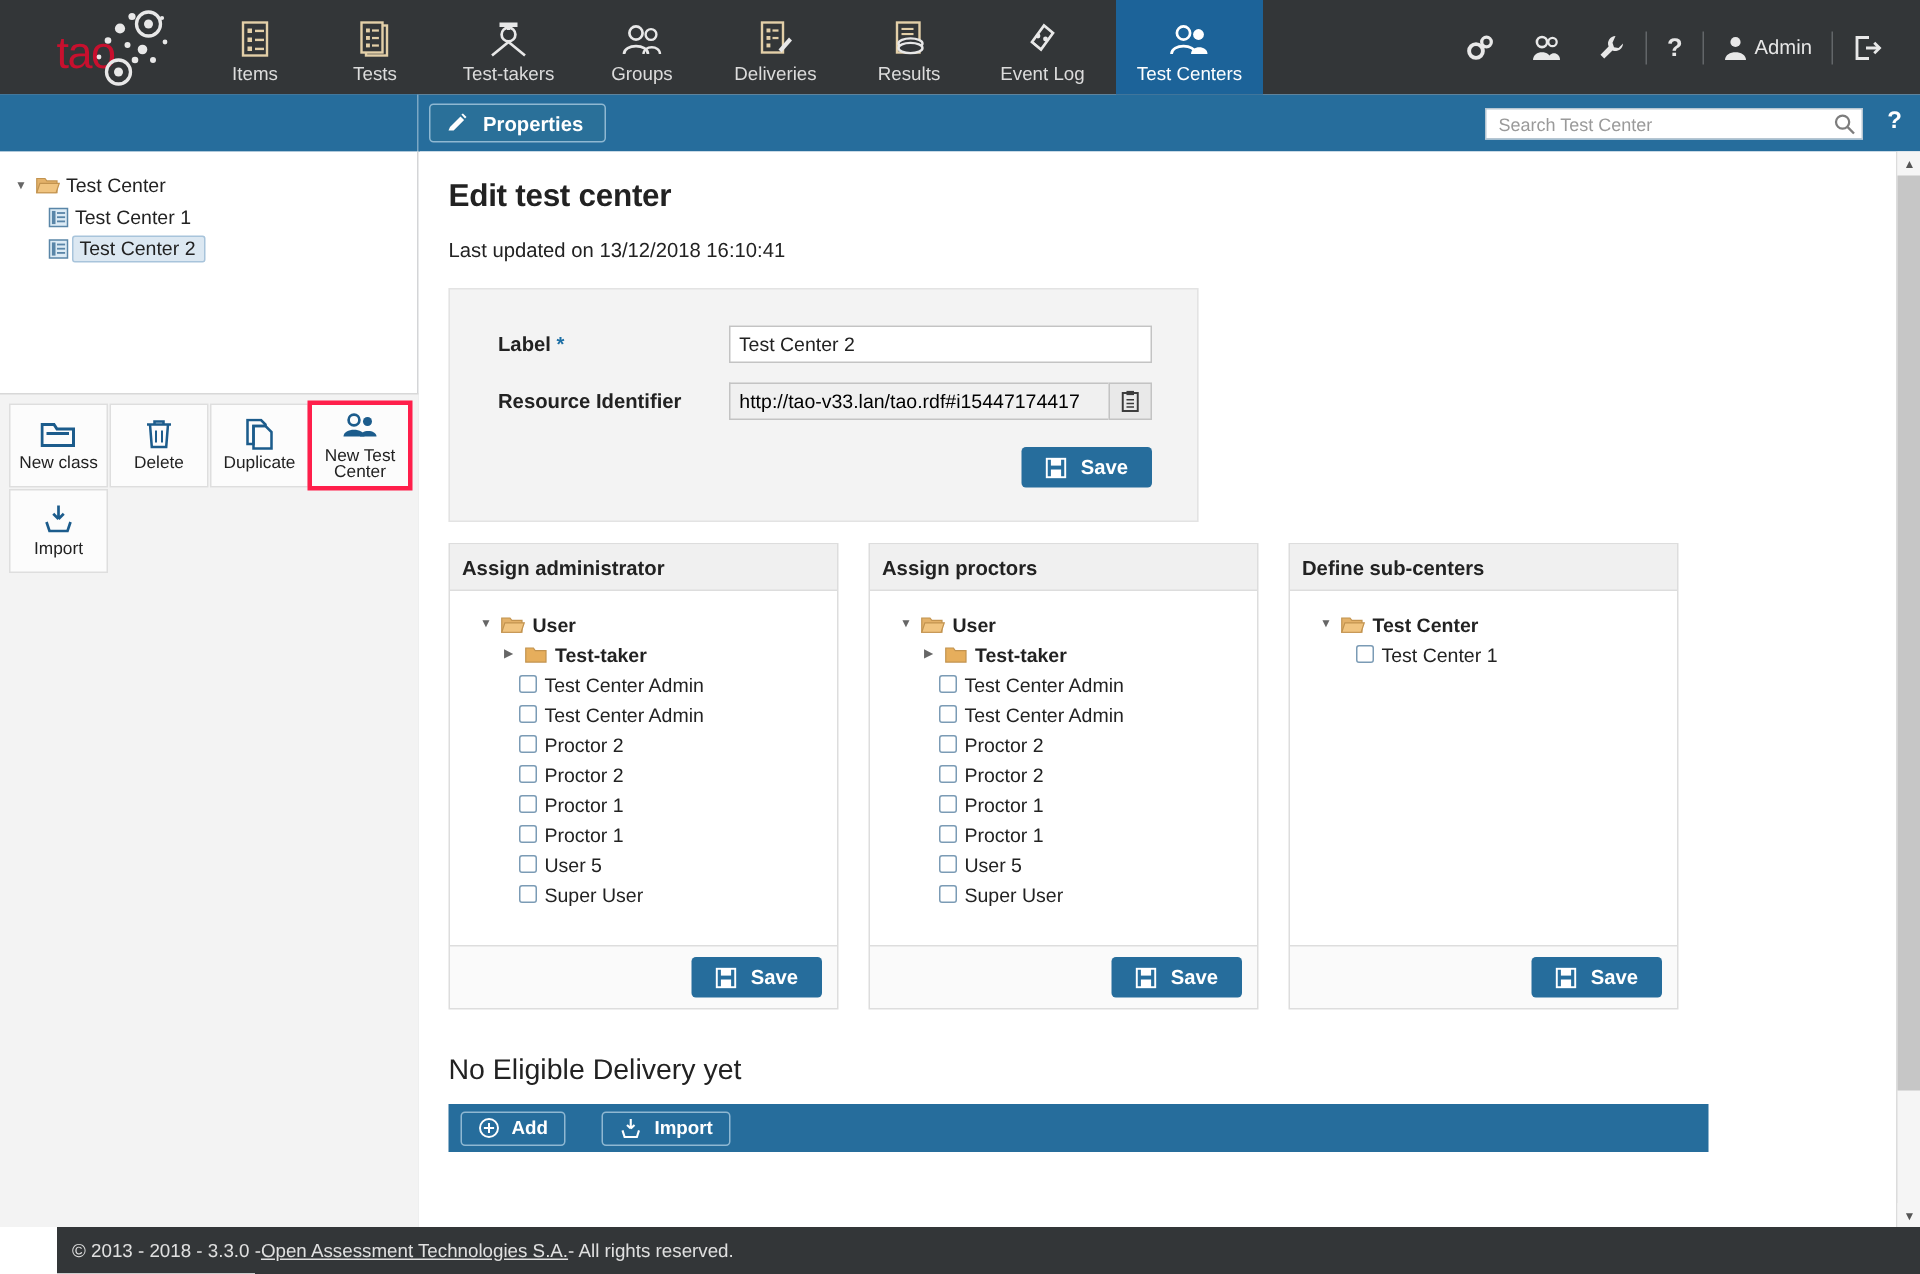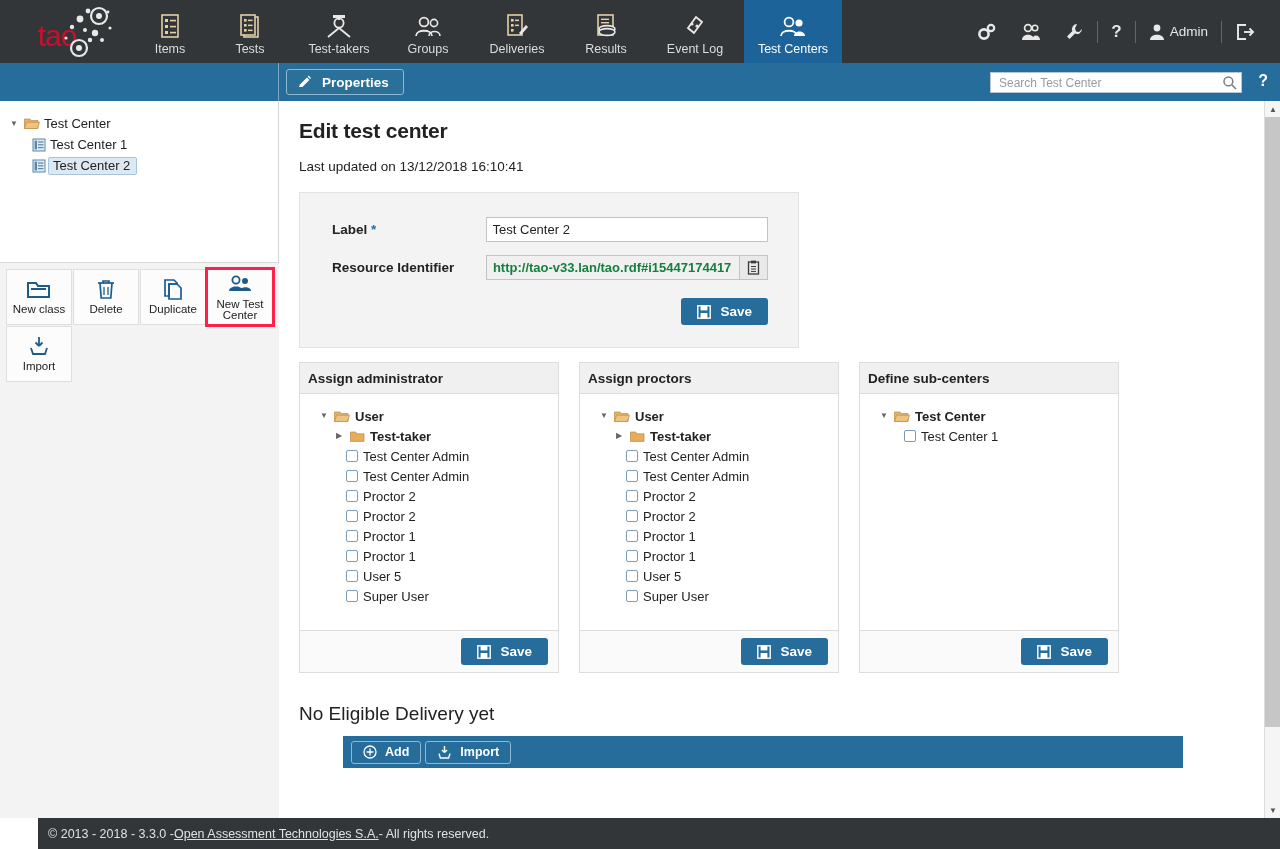--- a/index.html
+++ b/index.html
@@ -150,23 +150,22 @@
     width: 155px; font-size: 13.5px; font-weight: bold; color: #222;
   }
   .req { color: #1d6fa5; }
   .form-row input.txt {
     width: 285px; height: 25px; padding: 2px 6px;
     border: 1px solid #c3c3c3; background: #fff;
     font-family: "Liberation Sans", sans-serif; font-size: 13px; color: #222;
     outline: none;
   }
   .form-row input.ro {
-    background: #f0f0f0; color: #15803d; width: 255px;
+    background: #f0f0f0; color: #000000; width: 255px;
     border-right: 0;
-    font-weight: bold;
   }
   .copy-btn {
     width: 29px; height: 25px; border: 1px solid #c3c3c3;
     background: #e9e9e9; display: flex; align-items: center;
     justify-content: center; cursor: pointer;
   }
   .btn-save {
     background: #266d9c; color: #fff; border: 0; border-radius: 3px;
     height: 27px; padding: 0 16px; display: inline-flex; align-items: center;
     gap: 9px; font-size: 13.5px; font-weight: bold; cursor: pointer;
@@ -203,21 +202,21 @@
     width: 12px; height: 12px; border: 1px solid #7b9bb5;
     background: #fff; border-radius: 2px; flex: 0 0 auto;
   }
 
   
   .delivery-title {
     margin-top: 30px; font-size: 19px; color: #222; font-weight: normal;
   }
   .delivery-bar {
     margin-top: 11px; width: 840px; height: 32px; background: #266d9c;
-    display: flex; align-items: center; padding-left: 8px; gap: 4px; margin-left: 44px;
+    display: flex; align-items: center; padding-left: 8px; gap: 24px;
   }
   .dbtn {
     height: 23px; border: 1px solid #8fb8d2; border-radius: 3px;
     background: transparent; color: #fff; font-size: 12.5px; font-weight: bold;
     display: inline-flex; align-items: center; gap: 8px; padding: 0 11px;
     cursor: pointer; font-family: "Liberation Sans", sans-serif;
   }
 
   
   .vscroll {

